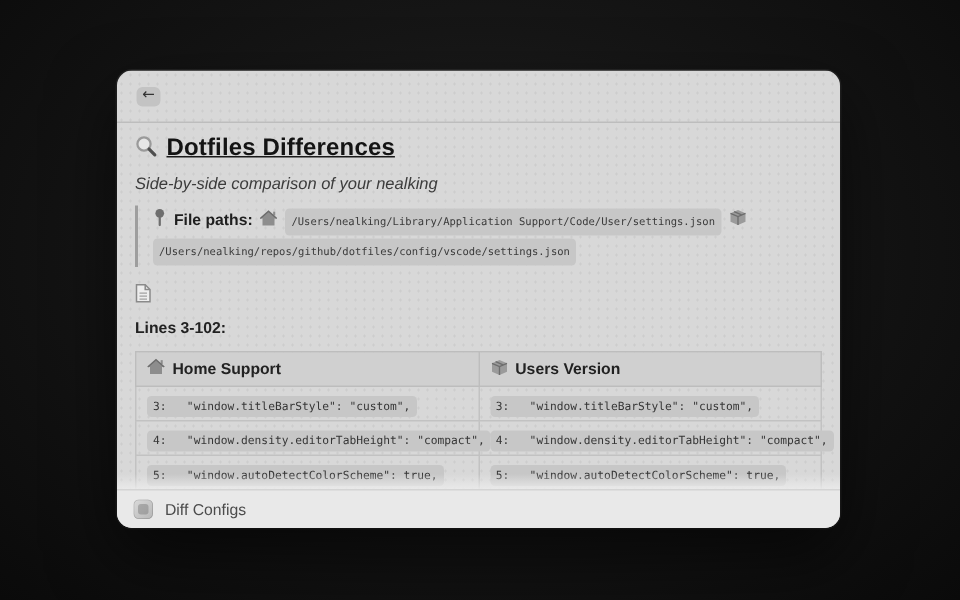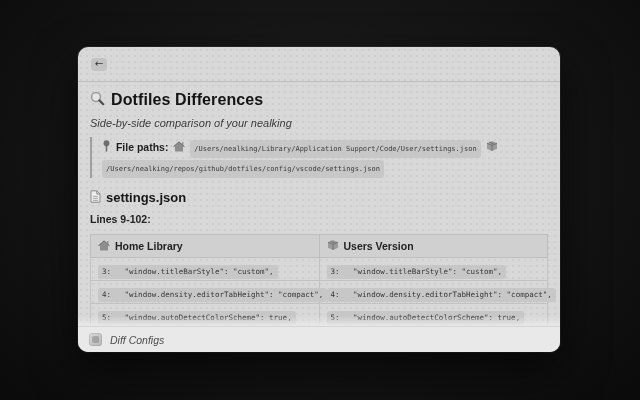--- a/index.html
+++ b/index.html
@@ -23,21 +23,21 @@
   .back-btn{
     width:16px;height:13px;border-radius:4px;background:#c3c3c3;border:none;
     display:flex;align-items:center;justify-content:center;cursor:pointer;
     font-size:10px;line-height:1;color:#333;padding:0;
     font-family:"DejaVu Sans",sans-serif;
   }
   .win-content{
     flex:1 1 auto;padding:0 12px;overflow:hidden;position:relative;
     color:#1a1a1a;
   }
-  .md-title{display:flex;align-items:center;gap:6px;margin-top:8px;height:20px;}
+  .md-title{display:flex;gap:6px;margin-top:8px;height:20px;text-decoration:underline;}
   .md-title .ttl{font-size:16px;font-weight:bold;color:#141414;letter-spacing:0.1px;}
   .md-subtitle{margin-top:7px;font-size:11px;font-style:italic;color:#3c3c3c;height:14px;}
   .md-quote{
     margin-top:6px;border-left:2.5px solid #9e9e9e;padding:1px 0 1px 10px;
     font-size:10.5px;line-height:19px;color:#2e2e2e;width:446px;box-sizing:border-box;
   }
   .md-quote b{color:#1f1f1f;}
   .icon-inline{display:inline-block;vertical-align:-1px;margin:0 2px;}
   .code-badge{
     display:inline;background:#c7c7c7;border-radius:3px;padding:5px 4px;
@@ -64,21 +64,21 @@
     font-family:"DejaVu Sans Mono",monospace;font-size:7.5px;color:#363636;
     white-space:pre;line-height:10px;
   }
   .content-fade{
     position:absolute;left:0;right:0;bottom:0;height:10px;pointer-events:none;
     background:linear-gradient(to bottom, rgba(233,233,233,0), rgba(236,236,236,0.85));
   }
   .win-footer{
     flex:0 0 26px;height:26px;background:#e9e9e9;
     border-top:1px solid rgba(0,0,0,0.09);
-    display:flex;align-items:center;gap:8px;padding:0 11px;box-sizing:border-box;font-style:italic;
+    display:flex;align-items:center;gap:8px;padding:0 11px;box-sizing:border-box;
   }
   .app-icon{
     width:13px;height:13px;border-radius:3.5px;
     background:linear-gradient(135deg,#dadada 0%,#b7b7b7 100%);
     box-shadow:inset 0 0 0 0.5px rgba(0,0,0,0.18);
     position:relative;
   }
   .app-icon::after{
     content:"";position:absolute;left:3px;top:3px;width:7px;height:7px;border-radius:2px;
     background:rgba(120,120,120,0.45);
@@ -140,38 +140,37 @@
     <div class="md-h2">
       <span class="icon-inline" style="margin:0;">
         <svg width="11" height="13" viewBox="0 0 11 13">
           <path d="M1 0.8 H6.8 L10 4 V12.2 H1 Z" fill="#ededed" stroke="#8a8a8a" stroke-width="1"></path>
           <path d="M6.8 0.8 V4 H10" fill="none" stroke="#8a8a8a" stroke-width="1"></path>
           <line x1="3" y1="6.4" x2="8" y2="6.4" stroke="#a0a0a0" stroke-width="0.9"></line>
           <line x1="3" y1="8.4" x2="8" y2="8.4" stroke="#a0a0a0" stroke-width="0.9"></line>
           <line x1="3" y1="10.4" x2="8" y2="10.4" stroke="#a0a0a0" stroke-width="0.9"></line>
         </svg>
       </span>
-      <span class="fname">settings.json</span>
     </div>
 
-    <div class="md-lines">Lines 9-102:</div>
+    <div class="md-lines">Lines 3-102:</div>
 
     <table class="diff">
       <thead>
         <tr>
           <th>
             <span class="th-inner">
               <span>
                 <svg width="12" height="11" viewBox="0 0 12 11">
                   <path d="M6 0.8 L11.5 5.7 L10 5.7 L10 10.4 L2 10.4 L2 5.7 L0.5 5.7 Z" fill="#8d8d8d"></path>
                   <rect x="9.1" y="1.1" width="1.4" height="2.6" fill="#8d8d8d"></rect>
                   <path d="M0.5 5.7 L6 0.8 L11.5 5.7" fill="none" stroke="#6c6c6c" stroke-width="1"></path>
                 </svg>
               </span>
-              <span>Home Library</span>
+              <span>Home Support</span>
             </span>
           </th>
           <th>
             <span class="th-inner">
               <span>
                 <svg width="12" height="12" viewBox="0 0 12 12">
                   <path d="M6 1 L11 3.2 L11 8.8 L6 11 L1 8.8 L1 3.2 Z" fill="#9b9b9b"></path>
                   <path d="M1 3.2 L6 5.4 L11 3.2" fill="none" stroke="#6d6d6d" stroke-width="0.9"></path>
                   <path d="M6 5.4 L6 11" stroke="#6d6d6d" stroke-width="0.9"></path>
                   <path d="M3.4 2.1 L8.4 4.3" fill="none" stroke="#6d6d6d" stroke-width="0.9"></path>

